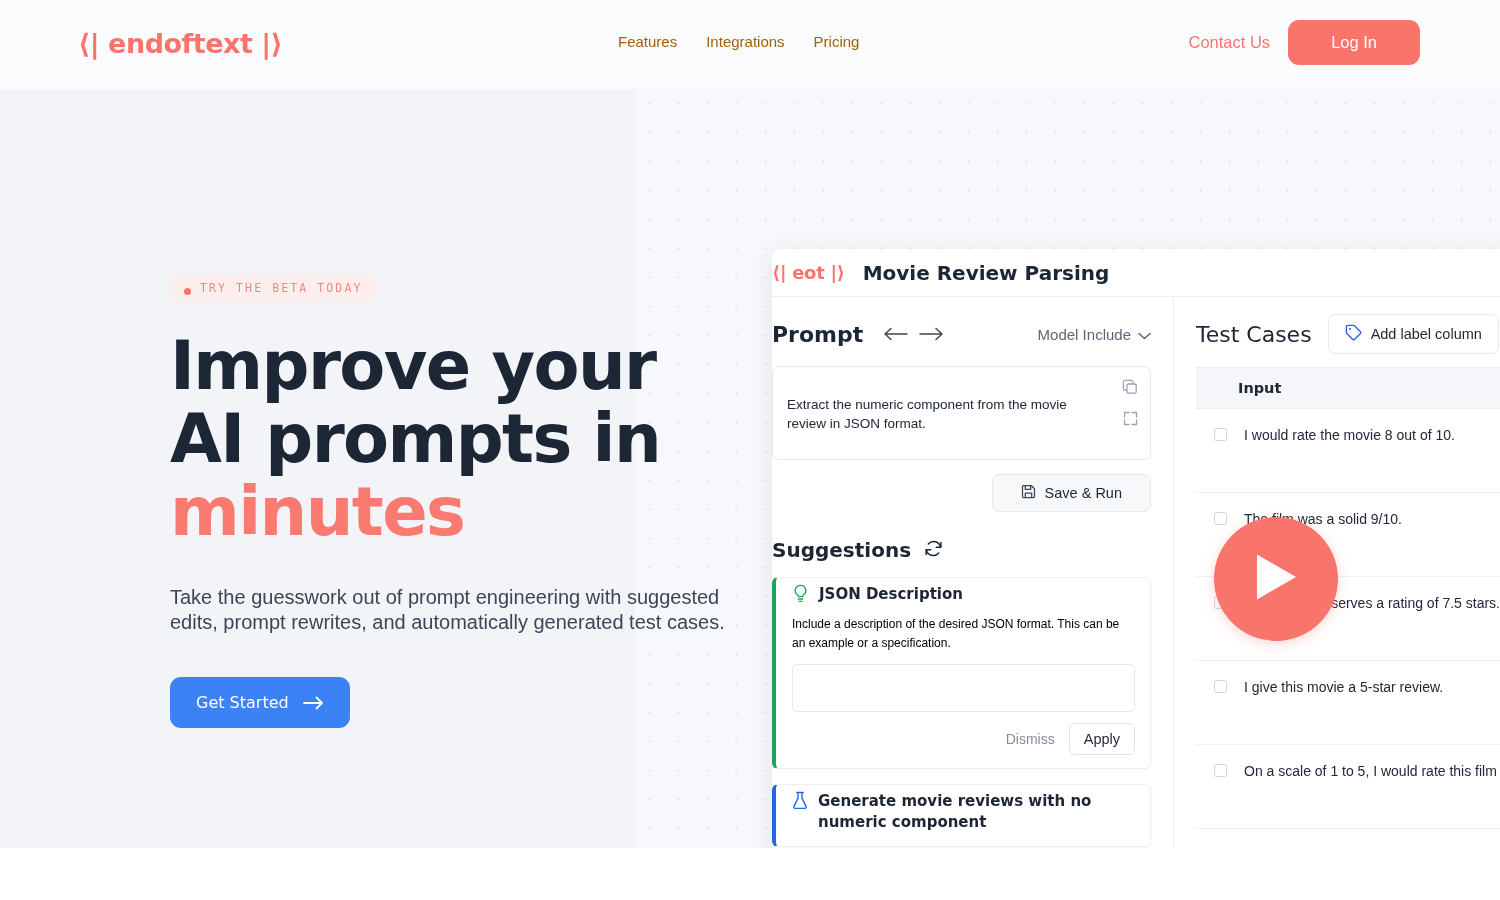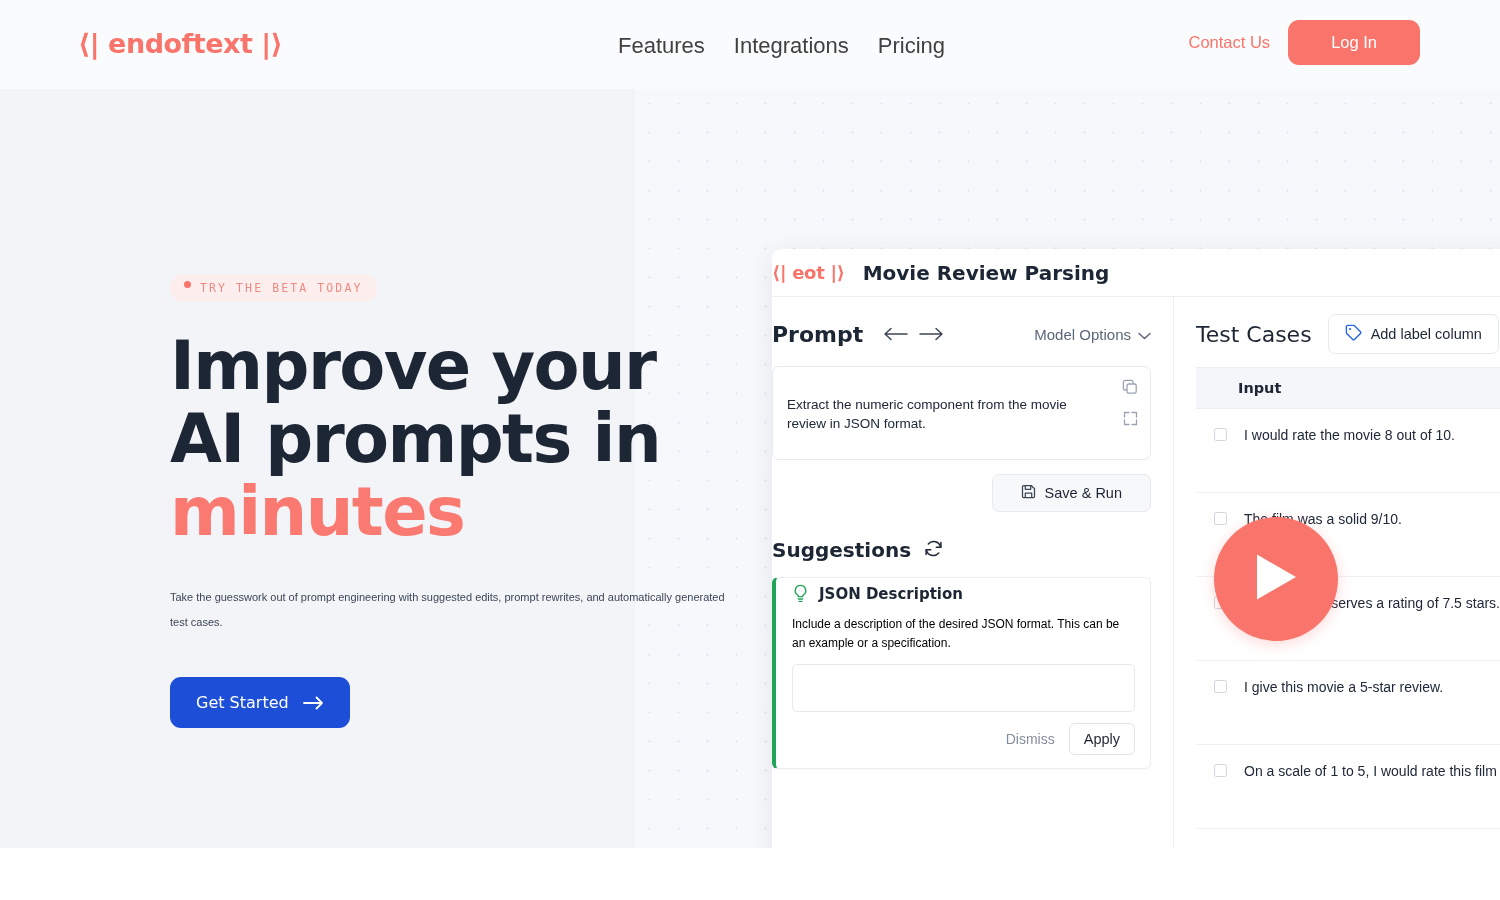--- a/index.html
+++ b/index.html
@@ -33,21 +33,21 @@
     color: #f9746b;
     font-weight: 700;
     white-space: nowrap;
     font-family: "DejaVu Sans", sans-serif;
   }
   #main-nav {
     position: absolute; left: 618px; top: 33px;
     display: flex; gap: 29px; align-items: center;
   }
   .nav-link {
-    font-size: 22px; color: #404040;
+    font-size: 15px; color: #a16207;
     text-decoration: none; cursor: pointer;
     white-space: nowrap;
   }
   #header-actions {
     position: absolute; right: 80px; top: 20px;
     display: flex; align-items: center; gap: 18px;
   }
   #contact-us {
     font-size: 16.5px; color: #f9746b;
     cursor: pointer; white-space: nowrap;
@@ -72,21 +72,21 @@
     position: absolute; left: 635px; top: 0;
     width: 865px; height: 759px;
     background: #f7f8fb;
     background-image: radial-gradient(#e4e8f0 1.1px, transparent 1.1px);
     background-size: 29px 29px;
   }
 
   #hero-left { position: absolute; left: 170px; top: 185px; width: 560px; }
 
   #beta-badge {
-    display: inline-flex; align-items: flex-start; gap: 9px;
+    display: inline-flex; align-items: flex-end; gap: 9px;
     background: #fdeeee;
     border-radius: 16px;
     padding: 7px 16px 7px 14px;
     margin-bottom: 28px;
   }
   #beta-dot {
     width: 7px; height: 7px; border-radius: 50%;
     background: #f9746b; flex: none;
   }
   #beta-text {
@@ -99,28 +99,28 @@
   #headline {
     font-size: 67px; line-height: 73px;
     font-weight: 700; color: #1d2634;
     letter-spacing: -1.6px;
     font-family: "DejaVu Sans", sans-serif;
   }
   #headline .accent { color: #fa7a71; }
 
   #subtext {
     margin-top: 36px;
-    font-size: 11px; line-height: 25px;
+    font-size: 20px; line-height: 25px;
     color: #3c4656; max-width: 556px;
   }
 
   #get-started-btn {
     margin-top: 42px;
     display: inline-flex; align-items: center; gap: 14px;
-    background: #1d4ed8; color: #ffffff;
+    background: #3b82f6; color: #ffffff;
     border: none; border-radius: 11px;
     padding: 16px 26px;
     font-size: 16px; cursor: pointer;
     font-family: "DejaVu Sans", sans-serif;
     text-align: center;
   }
   #get-started-btn svg { display: block; }
 
   
   #app-mock {
@@ -343,21 +343,21 @@
                   <path d="M24 7H2M8 1.5 2 7l6 5.5" stroke="#3c4656" stroke-width="1.5" stroke-linecap="round" stroke-linejoin="round"></path>
                 </svg>
               </span>
               <span>
                 <svg width="25" height="14" viewBox="0 0 25 14" fill="none">
                   <path d="M1 7h22M17 1.5 23 7l-6 5.5" stroke="#3c4656" stroke-width="1.5" stroke-linecap="round" stroke-linejoin="round"></path>
                 </svg>
               </span>
             </span>
             <span id="model-options">
-              <span>Model Options</span>
+              <span>Model Include</span>
               <span>
                 <svg width="13" height="8" viewBox="0 0 13 8" fill="none">
                   <path d="M1 1.5 6.5 6.5 12 1.5" stroke="#5b6678" stroke-width="1.5" stroke-linecap="round" stroke-linejoin="round"></path>
                 </svg>
               </span>
             </span>
           </div>
 
           <div id="prompt-box">
             <span>Extract the numeric component from the movie review in JSON format.</span>
@@ -407,20 +407,32 @@
               <span class="sugg-title">JSON Description</span>
             </div>
             <div class="sugg-desc">Include a description of the desired JSON format. This can be an example or a specification.</div>
             <div class="sugg-input"></div>
             <div class="sugg-actions">
               <button class="dismiss-btn">Dismiss</button>
               <button class="apply-btn">Apply</button>
             </div>
           </div>
 
+          <div class="sugg-card blue">
+            <div class="sugg-title-row">
+              <span>
+                <svg width="16" height="19" viewBox="0 0 16 19" fill="none">
+                  <path d="M6 1.5v5.6L2 15.1a1.5 1.5 0 0 0 1.3 2.3h9.4a1.5 1.5 0 0 0 1.3-2.3L10 7.1V1.5" stroke="#2563eb" stroke-width="1.4" stroke-linejoin="round"></path>
+                  <path d="M4.8 1.5h6.4" stroke="#2563eb" stroke-width="1.4" stroke-linecap="round"></path>
+                </svg>
+              </span>
+              <span class="sugg-title">Generate movie reviews with no numeric component</span>
+            </div>
+
+          </div>
         </div>
 
         <div id="tests-col">
           <div id="tests-head">
             <span id="tests-label">Test Cases</span>
             <button id="add-label-btn">
               <span>
                 <svg width="17" height="17" viewBox="0 0 17 17" fill="none">
                   <path d="M8.6 1.4H2.6a1.2 1.2 0 0 0-1.2 1.2v6a1.2 1.2 0 0 0 .35.85l6 6a1.2 1.2 0 0 0 1.7 0l6-6a1.2 1.2 0 0 0 0-1.7l-6-6a1.2 1.2 0 0 0-.85-.35Z" stroke="#2563eb" stroke-width="1.35" stroke-linejoin="round"></path>
                   <circle cx="5" cy="5" r="1.1" fill="#2563eb"></circle>

